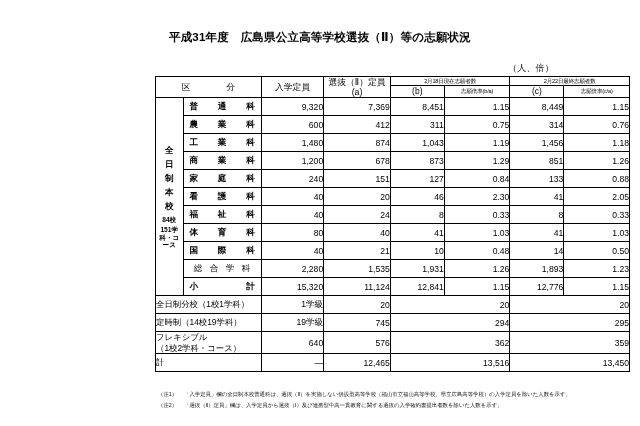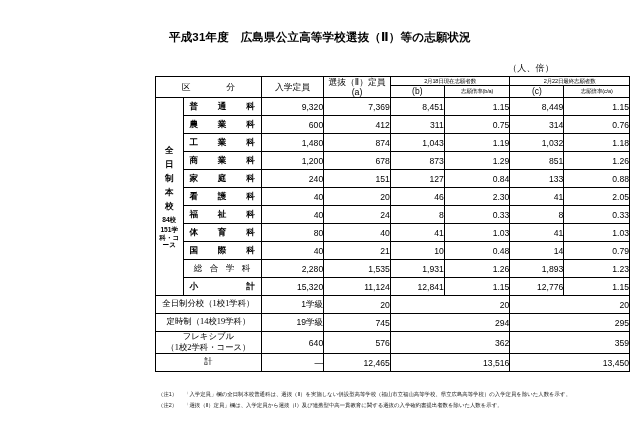--- a/index.html
+++ b/index.html
@@ -129,26 +129,25 @@
     padding: 0 6px;
     font-weight: bold;
   }
   td.num {
     text-align: right;
     padding-right: 4px;
     font-size: 8.6px;
     height: 17px;
   }
   td.wide-label {
-    text-align: center;
+    text-align: left;
     font-size: 8.4px;
     font-weight: bold;
     height: 17px;
     line-height: 1.25;
-    font-family: Liberation Serif, serif;
   }
   td.ctr {
     text-align: right;
     font-size: 8.6px;
     height: 17px;
   }
   .notes {
     position: absolute;
     top: 391px;
     left: 158px;
@@ -262,21 +261,21 @@
             <div class="lbl-split">
               <span>工</span>
               <span>業</span>
               <span>科</span>
             </div>
           </td>
           <td class="num">1,480</td>
           <td class="num">874</td>
           <td class="num">1,043</td>
           <td class="num">1.19</td>
-          <td class="num">1,032</td>
+          <td class="num">1,456</td>
           <td class="num bd-thick-r">1.18</td>
         </tr>
 
         <tr>
           <td class="row-label">
             <div class="lbl-split">
               <span>商</span>
               <span>業</span>
               <span>科</span>
             </div>
@@ -359,21 +358,21 @@
               <span>国</span>
               <span>際</span>
               <span>科</span>
             </div>
           </td>
           <td class="num">40</td>
           <td class="num">21</td>
           <td class="num">10</td>
           <td class="num">0.48</td>
           <td class="num">14</td>
-          <td class="num bd-thick-r">0.79</td>
+          <td class="num bd-thick-r">0.50</td>
         </tr>
 
         <tr>
           <td class="row-label">
             <span class="spread4">総 合 学 科</span>
           </td>
           <td class="num">2,280</td>
           <td class="num">1,535</td>
           <td class="num">1,931</td>
           <td class="num">1.26</td>

